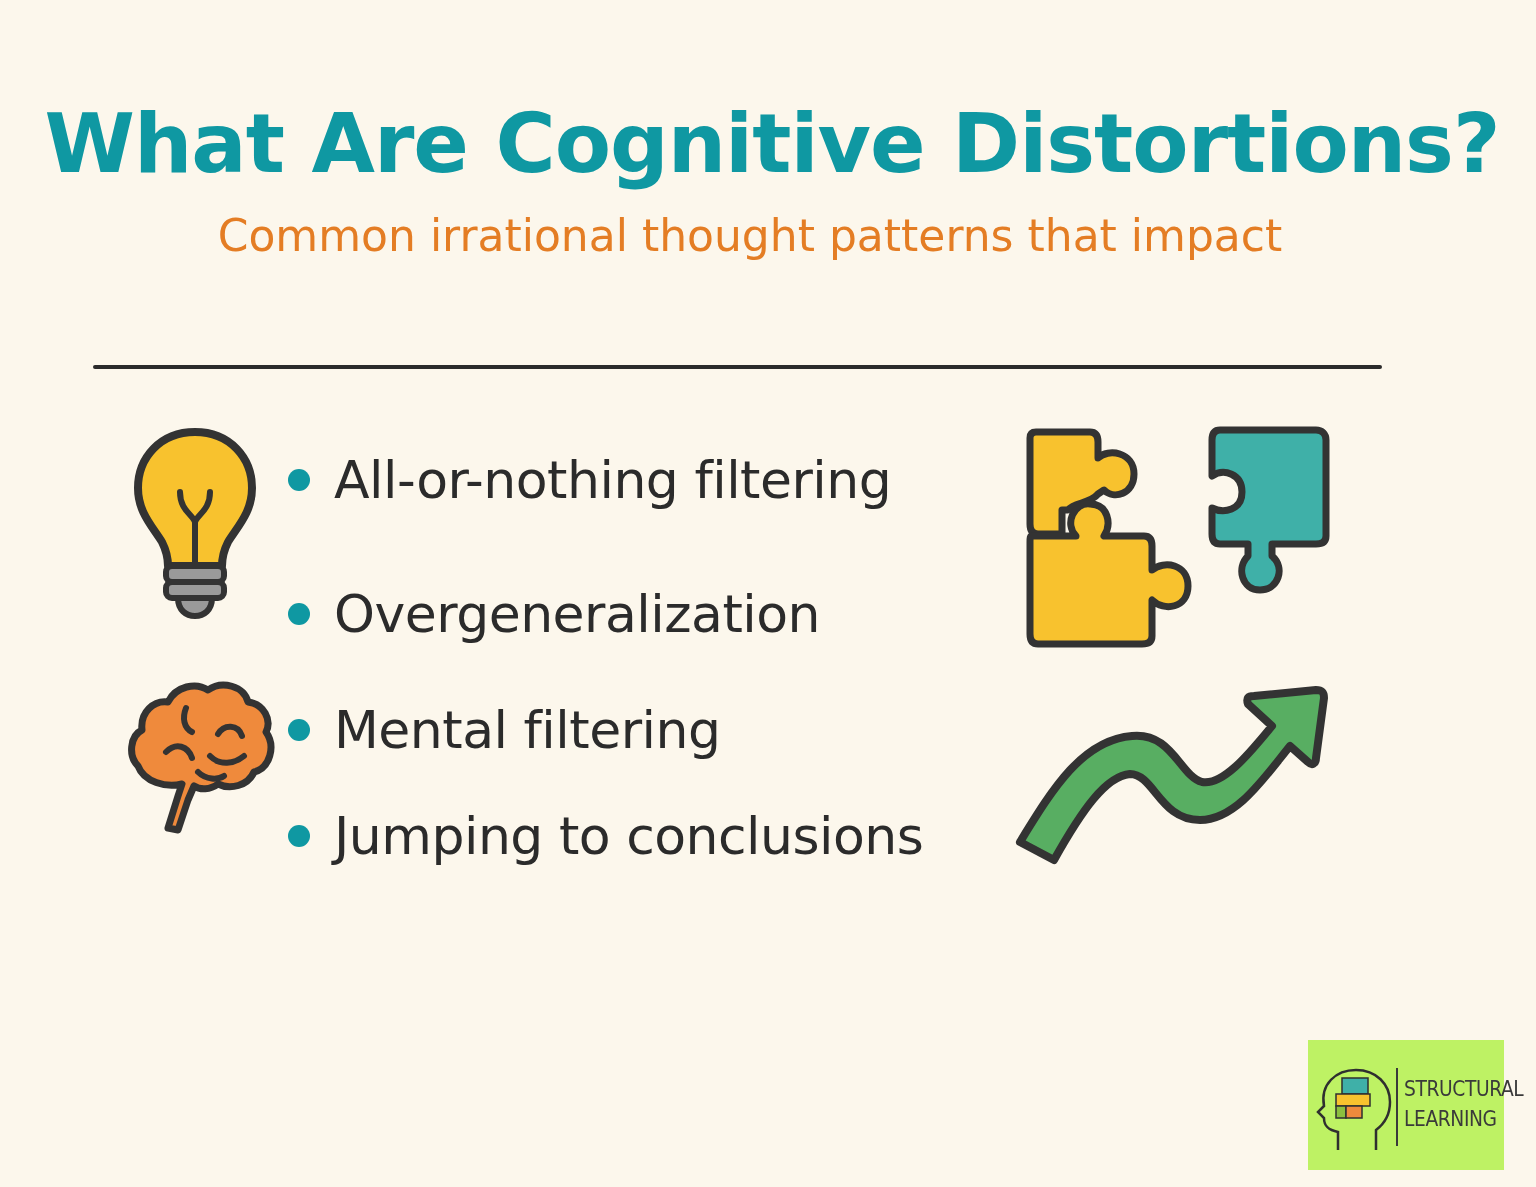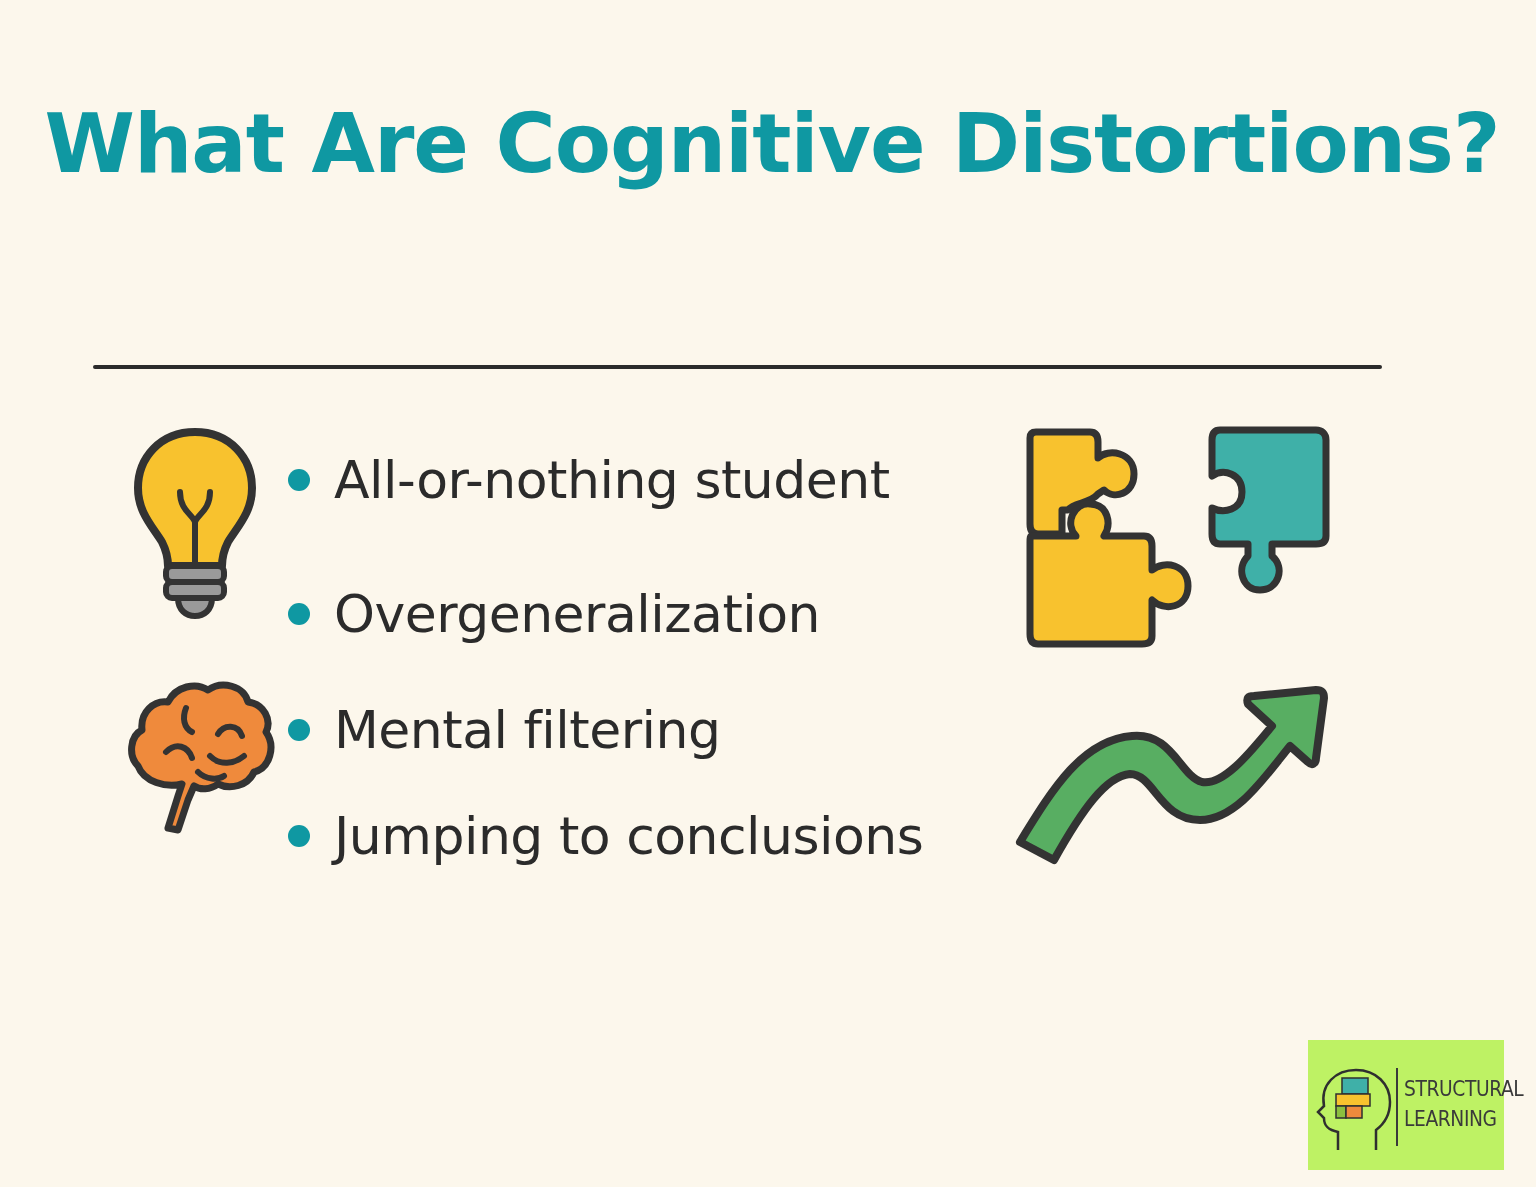--- a/index.html
+++ b/index.html
@@ -60,20 +60,21 @@
       transform: scaleX(0.85); transform-origin: left;
     }
     .logo-text span { display: block; }
   </style>
 </head>
 <body>
 
 <div class="title">What Are Cognitive Distortions?</div>
 
 <div class="subtitle">
+  <span>Common irrational thought patterns that impact</span>
 </div>
 
 <div class="divider"></div>
 
 <svg class="icon" style="left:130px;top:426px" width="130" height="196" viewBox="0 0 130 196">
   <path d="M65 6 C30 6 8 32 8 62 C8 86 22 100 32 116 C36 124 38 132 38 140 L92 140 C92 132 94 124 98 116 C108 100 122 86 122 62 C122 32 100 6 65 6 Z" fill="#f8c22e" stroke="#333" stroke-width="8" stroke-linejoin="round"></path>
   <path d="M50 66 C50 84 62 88 65 96 C68 88 80 84 80 66 M65 96 L65 140" fill="none" stroke="#333" stroke-width="6" stroke-linecap="round"></path>
   <rect x="36" y="140" width="58" height="16" rx="6" fill="#9a9a9a" stroke="#333" stroke-width="6"></rect>
   <rect x="36" y="156" width="58" height="16" rx="6" fill="#9a9a9a" stroke="#333" stroke-width="6"></rect>
   <path d="M48 172 L82 172 C82 184 74 190 65 190 C56 190 48 184 48 172 Z" fill="#9a9a9a" stroke="#333" stroke-width="6"></path>
@@ -84,21 +85,21 @@
   <path d="M40 80 C50 70 62 74 66 86" fill="none" stroke="#333" stroke-width="6" stroke-linecap="round"></path>
   <path d="M92 62 C98 52 112 52 116 64" fill="none" stroke="#333" stroke-width="6" stroke-linecap="round"></path>
   <path d="M84 84 C94 94 108 92 118 84" fill="none" stroke="#333" stroke-width="6" stroke-linecap="round"></path>
   <path d="M60 36 C56 46 58 56 66 60" fill="none" stroke="#333" stroke-width="6" stroke-linecap="round"></path>
   <path d="M72 100 C80 108 92 108 98 104" fill="none" stroke="#333" stroke-width="6" stroke-linecap="round"></path>
 </svg>
 
 <div class="bullets">
   <div class="bullet" style="top:10px">
     <span class="dot"></span>
-    <span class="bullet-text">All-or-nothing student</span>
+    <span class="bullet-text">All-or-nothing filtering</span>
   </div>
   <div class="bullet" style="top:144px">
     <span class="dot"></span>
     <span class="bullet-text">Overgeneralization</span>
   </div>
   <div class="bullet" style="top:260px">
     <span class="dot"></span>
     <span class="bullet-text">Mental filtering</span>
   </div>
   <div class="bullet" style="top:366px">

